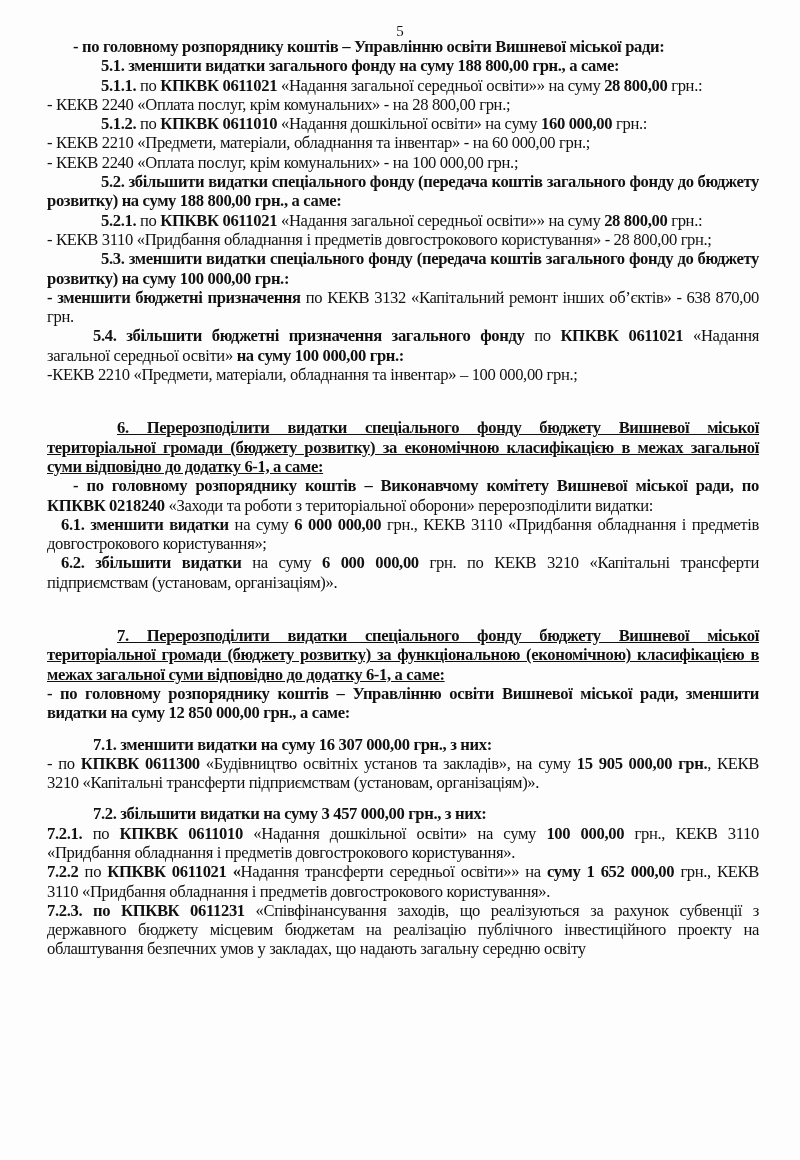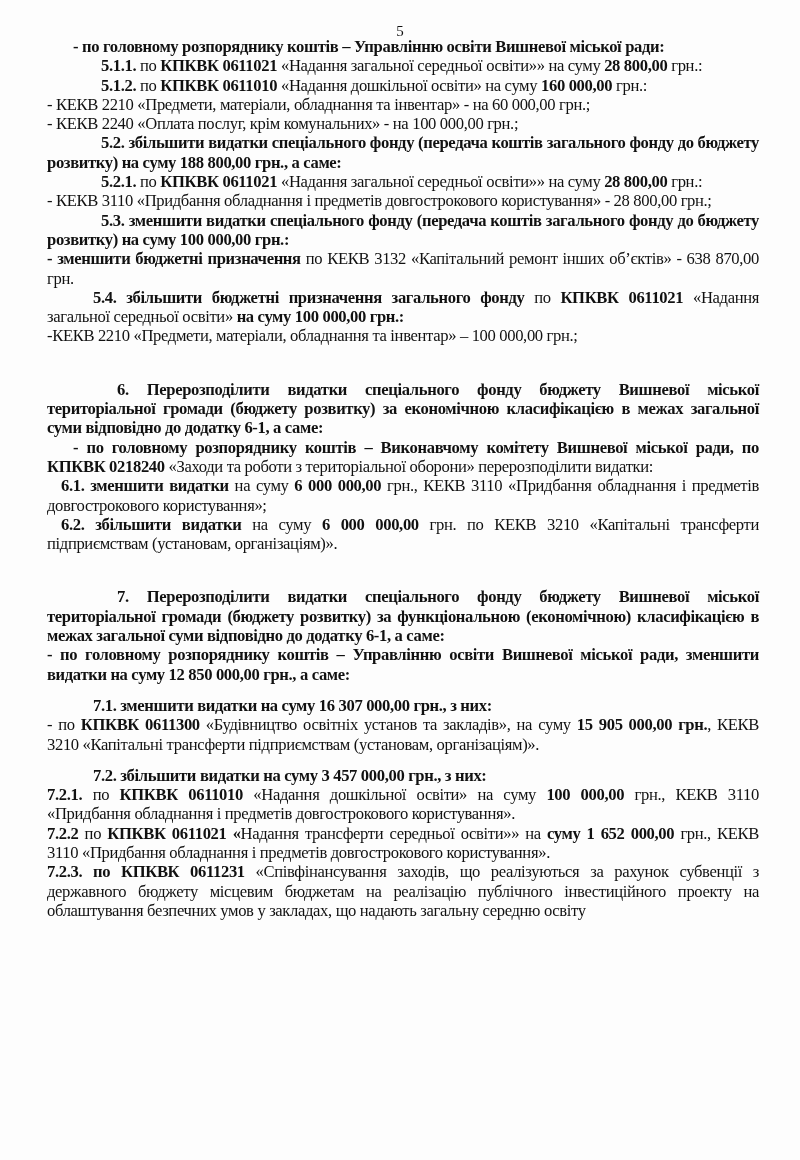--- a/index.html
+++ b/index.html
@@ -18,35 +18,37 @@
     }
     .body {
       position: absolute; left: 47px; top: 37px; width: 712px;
       font-size: 16.6px; line-height: 19.3px;
       letter-spacing: -0.35px;
     }
     .p { margin: 0; text-align: justify; }
     .p.ind1 { text-indent: 26px; }
     .p.ind2 { text-indent: 54px; }
     .p.ind3 { text-indent: 46px; }
-    .p.ind4 { text-indent: 70px; }
+    .p.ind4 { text-indent: 70px; text-decoration: underline; }
     .p.ind5 { text-indent: 14px; }
     .p.hang { padding-left: 40px; text-indent: -40px; }
     .gap2 { height: 34px; }
     .gap3 { height: 12px; }
     b { font-weight: bold; }
   </style>
 </head>
 <body>
 
 <div class="page">
   <div class="pnum">5</div>
   <div class="body" id="doc-body">
       <p class="p ind1"><b>- по  головному  розпорядн­ику  коштів  – Управлінню освіти Вишневої міської ради:</b></p>
+      <p class="p ind2"><b>5.1. зменшити видатки загального фонду на суму 188 800,00 грн., а саме:</b></p>
       <p class="p ind2"><b>5.1.1.</b><span> по </span><b>КПКВК 0611021</b><span> «Надання загальної середньої освіти»» на суму </span><b>28 800,00</b><span> грн.:</span></p>
+      <p class="p "><span>- КЕКВ 2240 «Оплата послуг, крім комунальних» - на 28 800,00 грн.;</span></p>
       <p class="p ind2"><b>5.1.2.</b><span> по </span><b>КПКВК 0611010</b><span> «Надання дошкільної освіти» на суму </span><b>160 000,00</b><span> грн.:</span></p>
       <p class="p "><span>- КЕКВ 2210 «Предмети, матеріали, обладнання та інвентар» - на 60 000,00 грн.;</span></p>
       <p class="p "><span>- КЕКВ 2240 «Оплата послуг, крім комунальних» - на 100 000,00 грн.;</span></p>
       <p class="p ind2"><b>5.2. збільшити видатки спеціального фонду (передача коштів загального фонду до бюджету розвитку) на суму 188 800,00 грн., а саме:</b></p>
       <p class="p ind2"><b>5.2.1.</b><span> по </span><b>КПКВК 0611021</b><span> «Надання загальної середньої освіти»» на суму </span><b>28 800,00</b><span> грн.:</span></p>
       <p class="p "><span> - КЕКВ 3110 «Придбання обладнання і предметів довгострокового користування» - 28 800,00 грн.;</span></p>
       <p class="p ind2"><b>5.3. зменшити видатки спеціального фонду (передача коштів загального фонду до бюджету розвитку)  на суму  100 000,00 грн.:</b></p>
       <p class="p "><b>- зменшити бюджетні призначення</b><span> по КЕКВ 3132 «Капітальний ремонт інших об’єктів» - 638 870,00 грн.</span></p>
       <p class="p ind3"><b>5.4. збільшити бюджетні призначення загального фонду</b><span> по </span><b>КПКВК 0611021</b><span> «Надання загальної середньої освіти»</span><b> на суму 100 000,00 грн.:</b></p>
       <p class="p "><span>-КЕКВ 2210 «Предмети, матеріали, обладнання та інвентар» –  100 000,00 грн.;</span></p>

